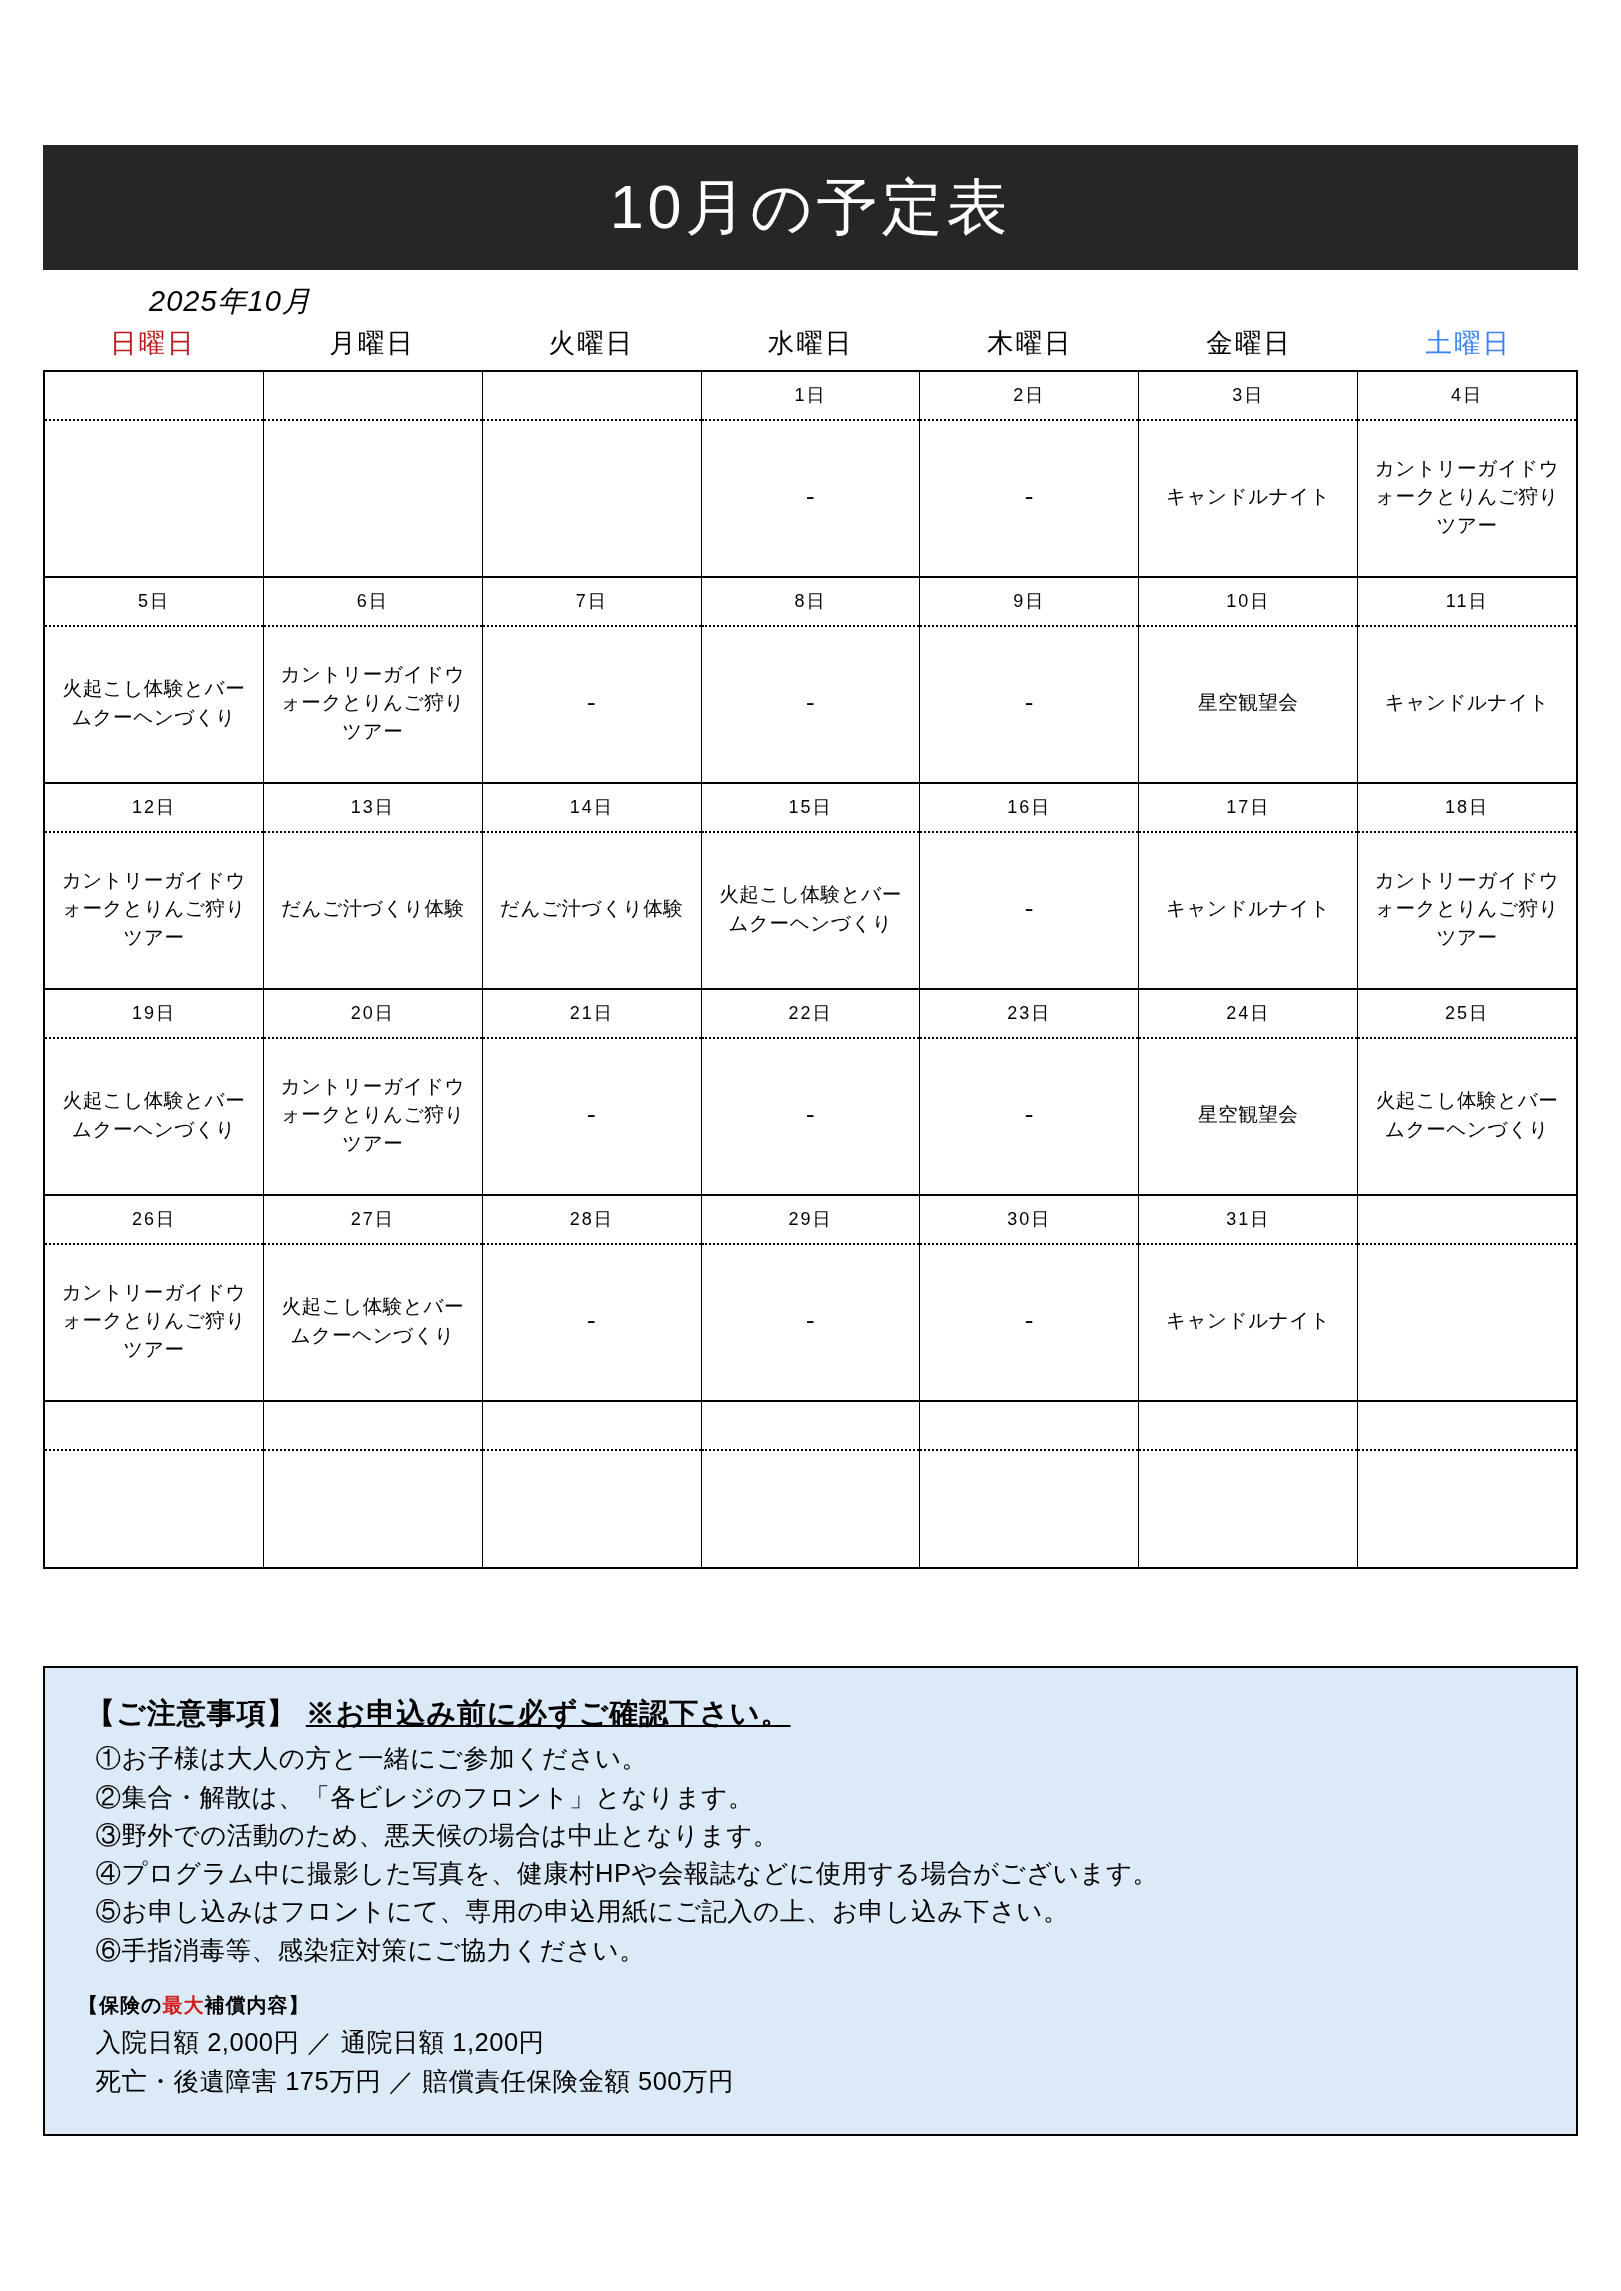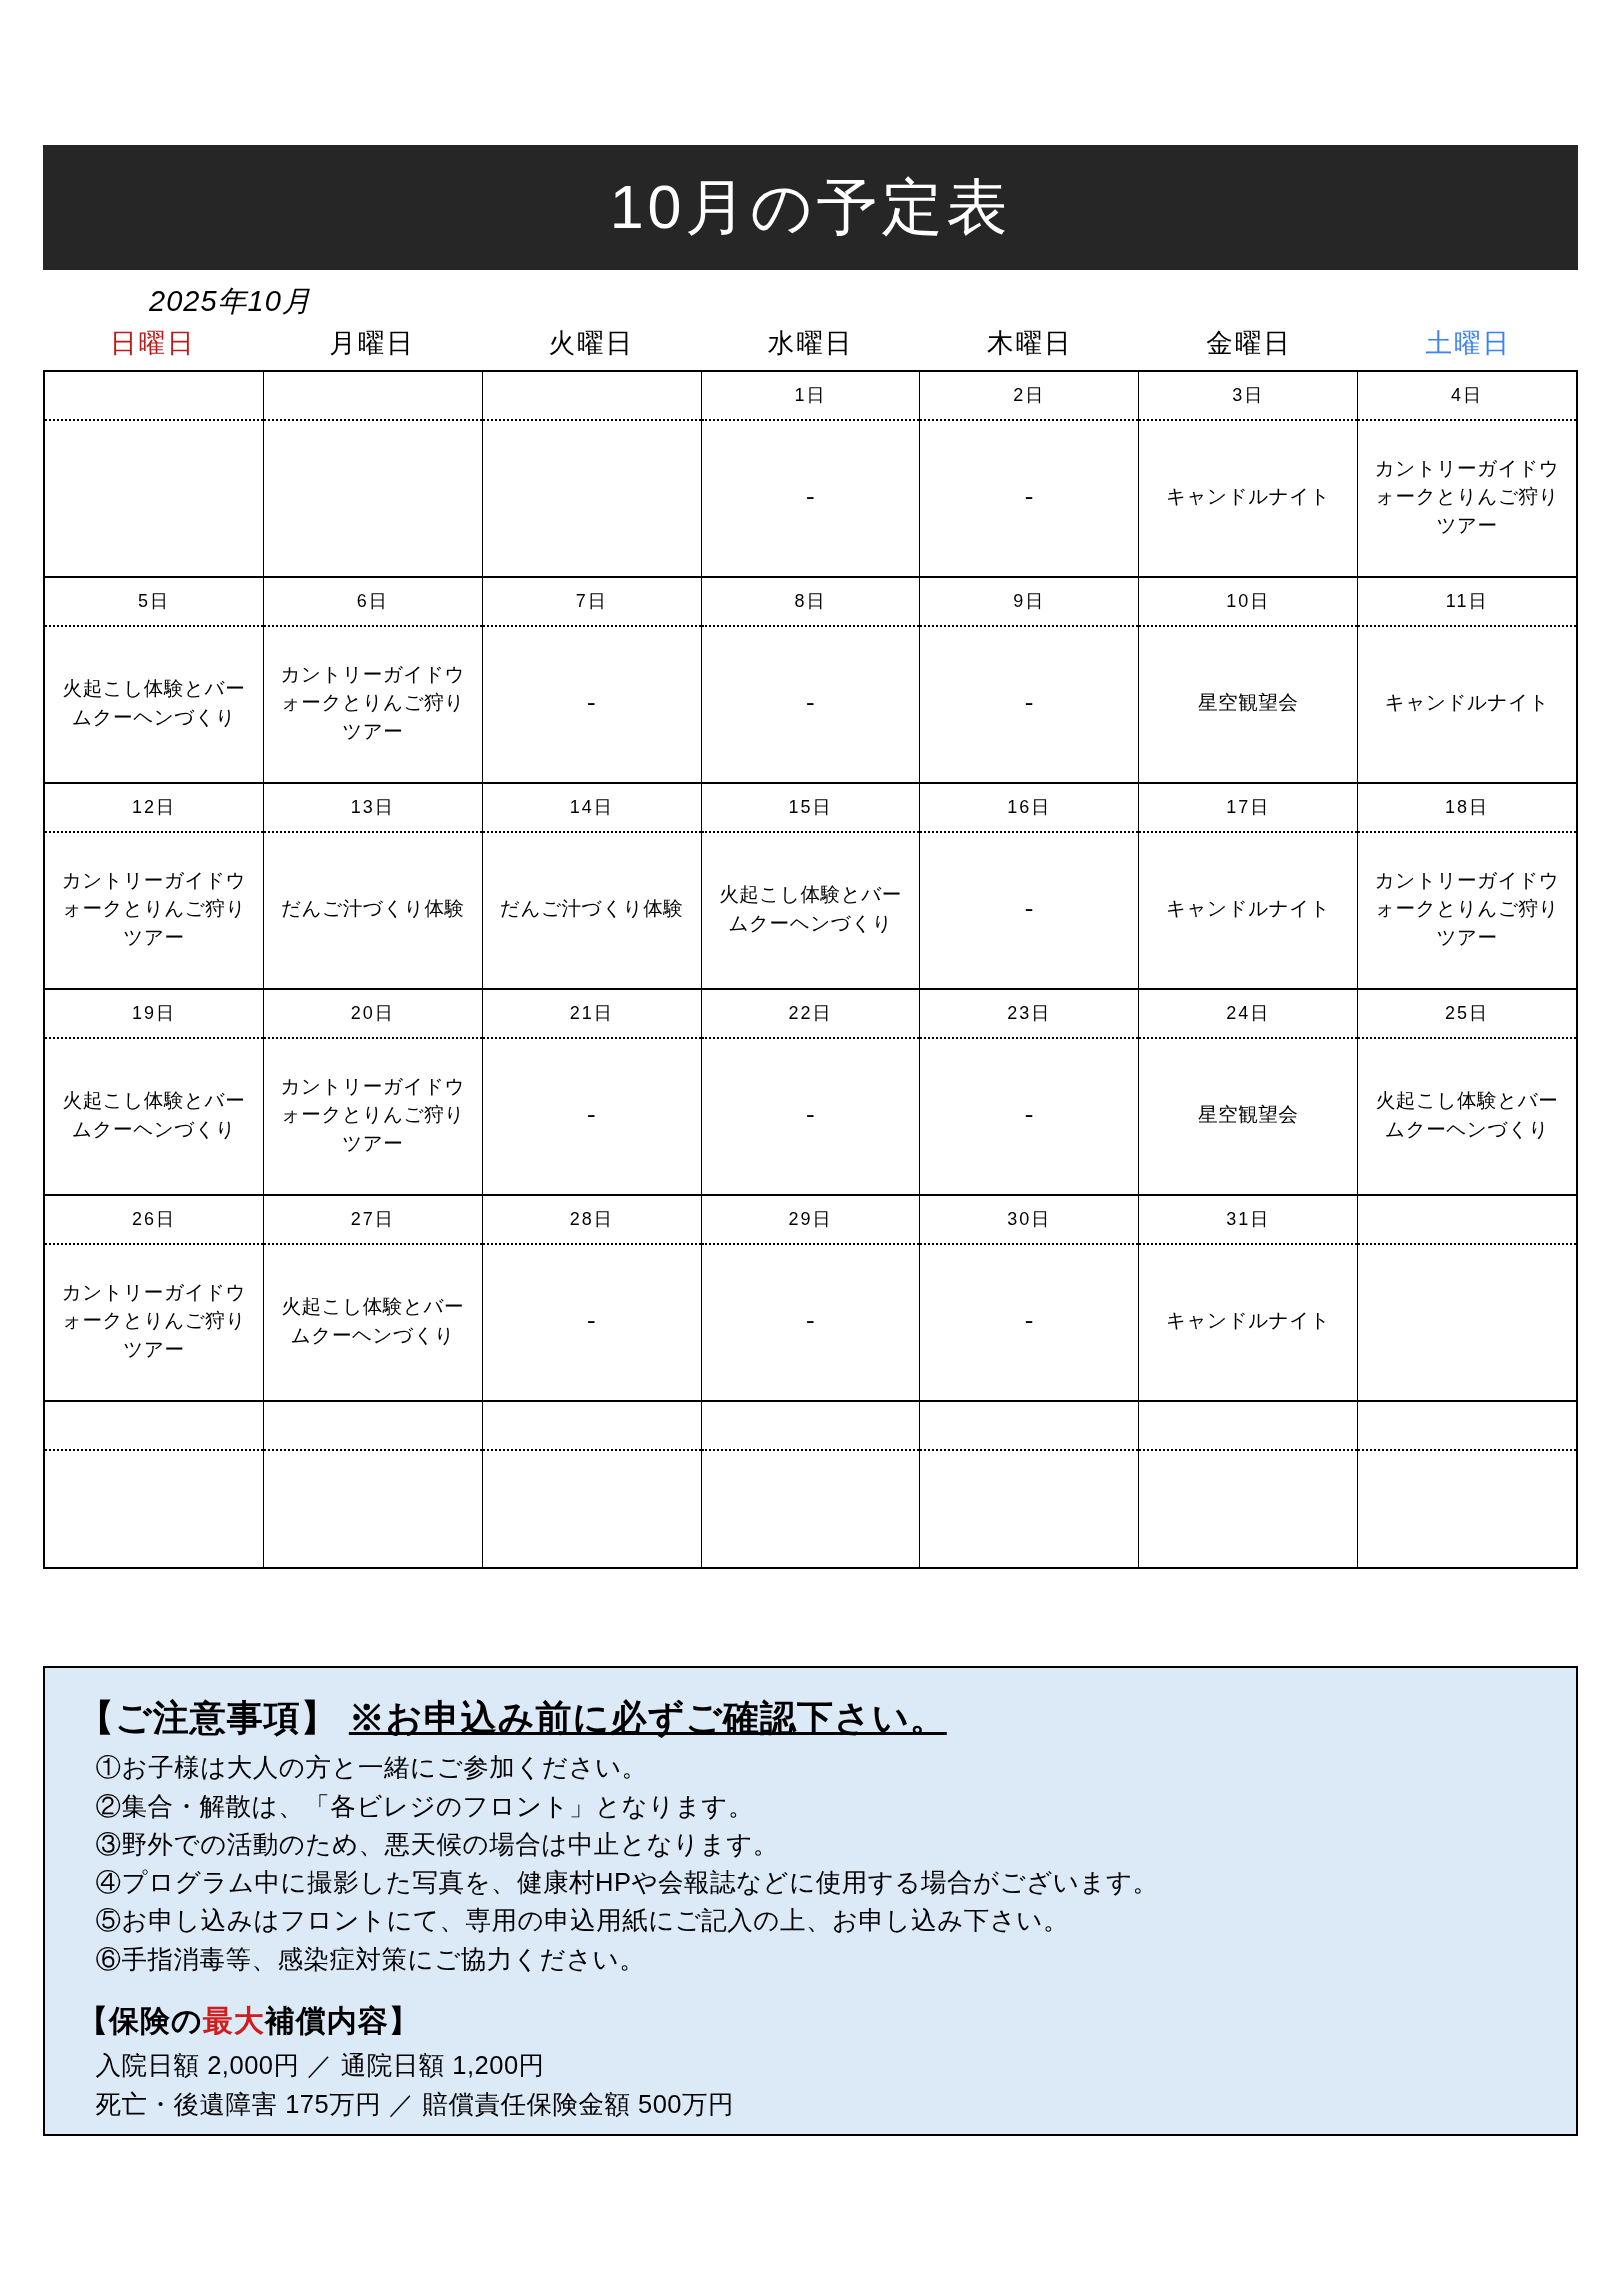--- a/index.html
+++ b/index.html
@@ -125,41 +125,42 @@
     left: 43px;
     top: 1666px;
     width: 1535px;
     height: 470px;
     box-sizing: border-box;
     background: #dce9f7;
     border: 2px solid #000000;
     padding: 25.5px 33px;
   }
   .notice-title {
-    font-size: 36px;
+    font-size: 29px;
     font-weight: bold;
     margin-bottom: 5.9px;
     letter-spacing: 1px;
+    margin-left: 8px;
   }
   .notice-title .underline {
     text-decoration: underline;
   }
   .notice-list {
     margin: 0 0 23.5px 0;
     padding: 0;
     list-style: none;
   }
   .notice-list li {
     font-size: 25.5px;
     line-height: 1.5;
     padding-left: 17.6px;
     letter-spacing: 0.5px;
   }
   .insurance-title {
-    font-size: 30px;
+    font-size: 20px;
     font-weight: bold;
     letter-spacing: 1px;
     margin-bottom: 3.9px;
   }
   .insurance-title .hl {
     color: #d01c1c;
   }
   .insurance-line {
     font-size: 25.5px;
     line-height: 1.5;

